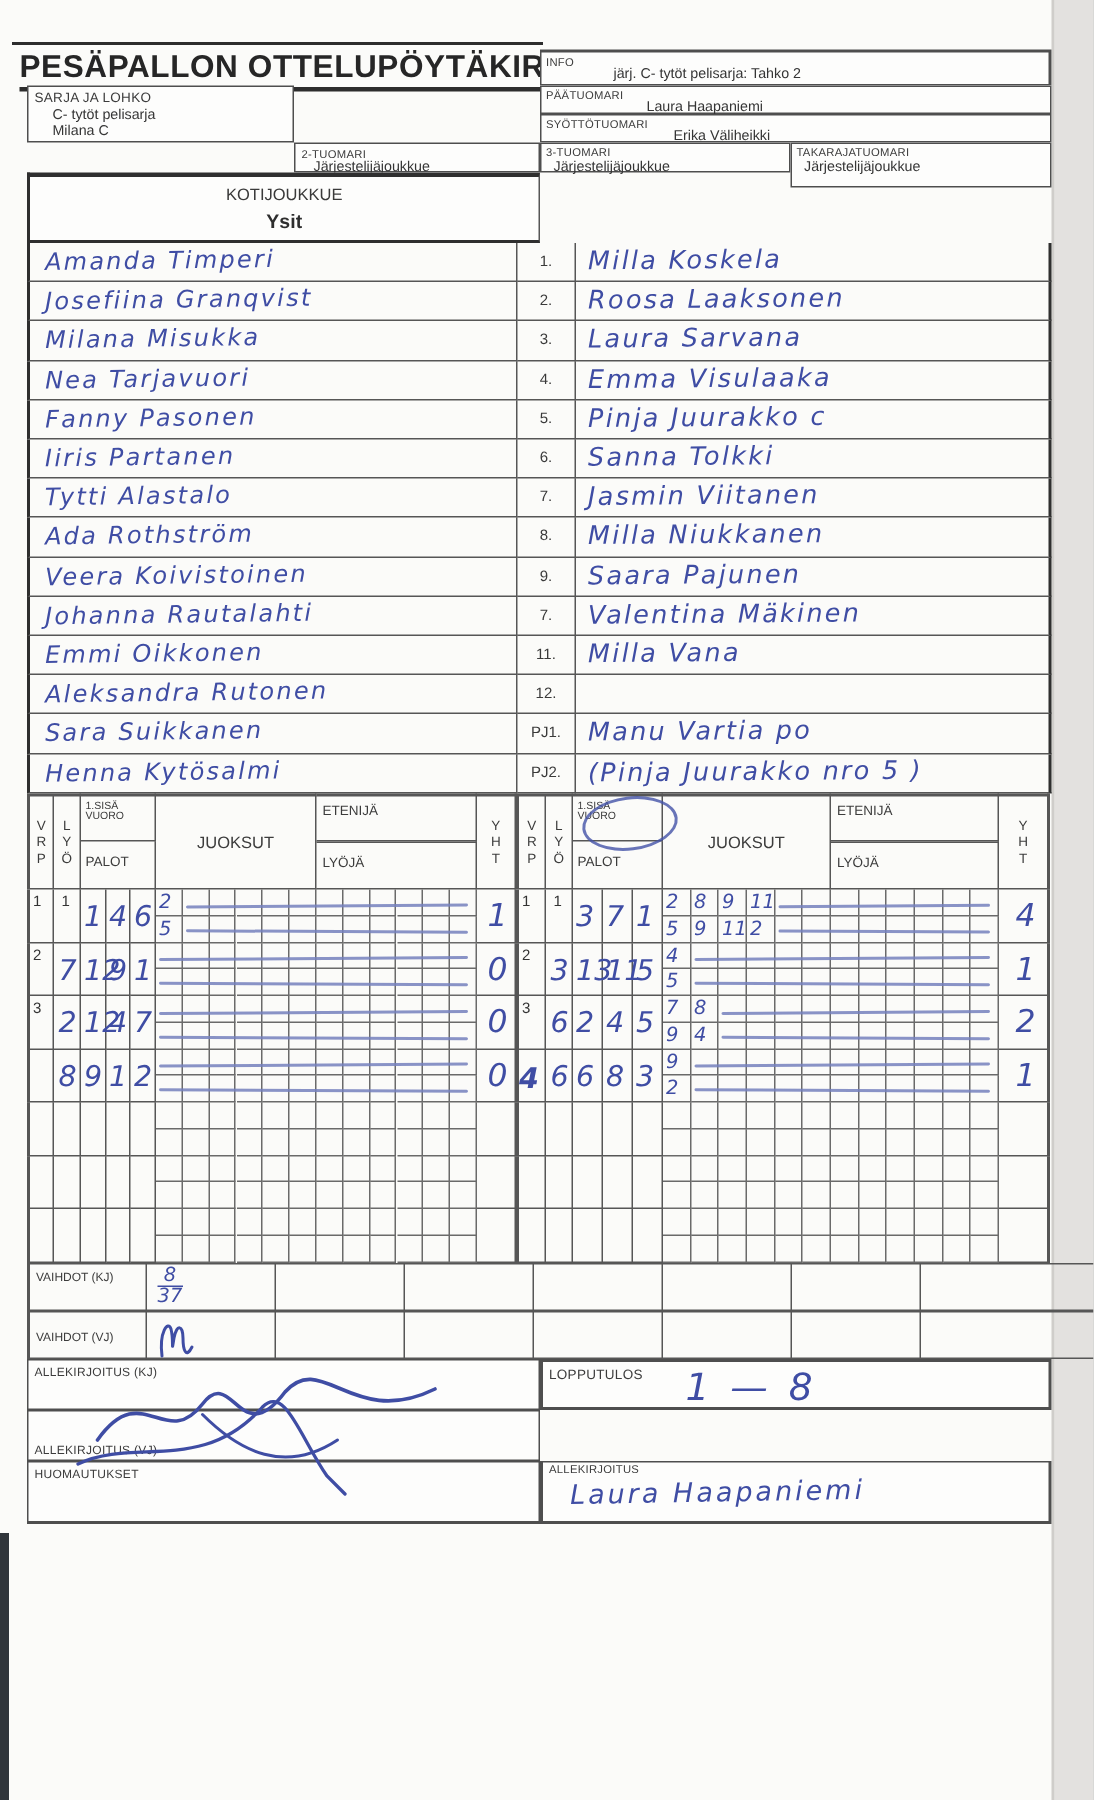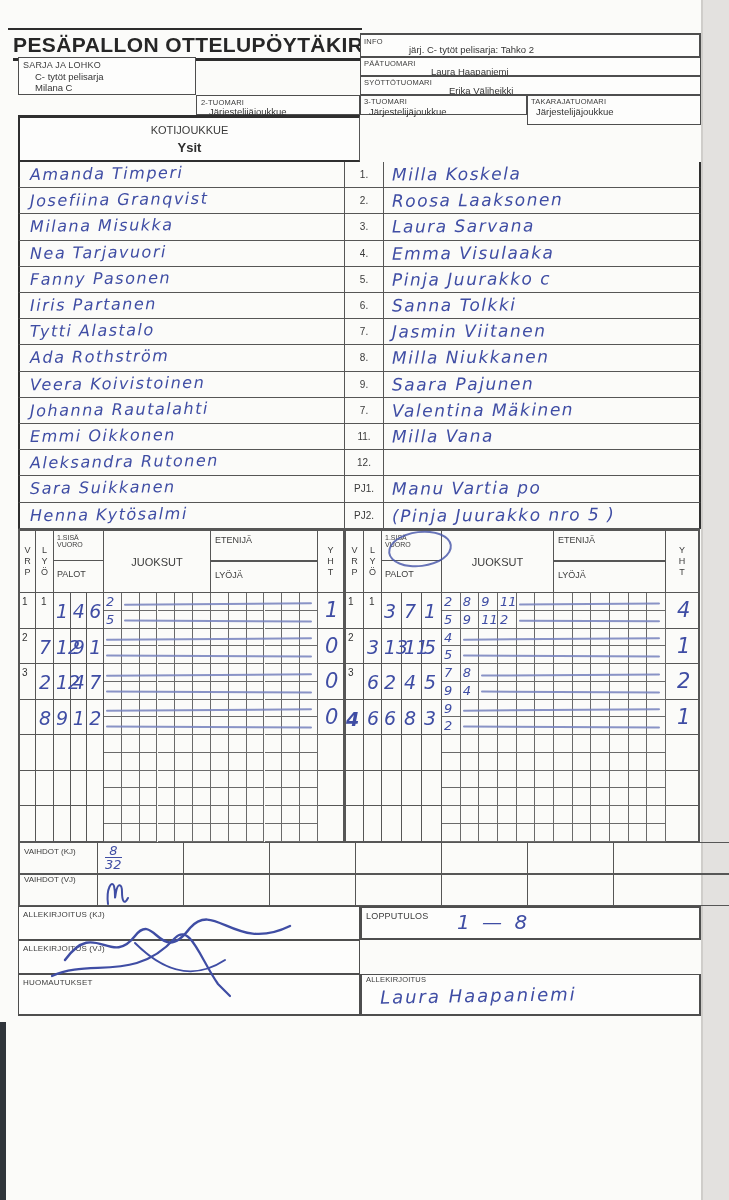--- a/index.html
+++ b/index.html
@@ -686,57 +686,57 @@
       <div class="cell" style="left: 647.333px; top: 823.75px; width: 18.6667px; height: 17.75px; border-width: 0px 1px 1px 0px; border-color: rgb(106, 106, 106);"></div>
       <div class="cell" style="left: 666px; top: 806px; width: 34px; height: 35.5px; border-width: 0px 2px 1px 0px;"></div>
       <div class="cell" style="left: 18px; top: 841.5px; width: 80px; height: 32.3px; border-width: 1px 1px 1px 2px; font-size: 8px; color: rgb(60, 60, 60); padding: 4px 0px 0px 4px;">VAIHDOT (KJ)</div>
       <div class="cell" style="left: 98px; top: 841.5px; width: 86px; height: 32.3px; border-width: 1px 1px 1px 0px;"></div>
       <div class="cell" style="left: 184px; top: 841.5px; width: 86px; height: 32.3px; border-width: 1px 1px 1px 0px;"></div>
       <div class="cell" style="left: 270px; top: 841.5px; width: 86px; height: 32.3px; border-width: 1px 1px 1px 0px;"></div>
       <div class="cell" style="left: 356px; top: 841.5px; width: 86px; height: 32.3px; border-width: 1px 1px 1px 0px;"></div>
       <div class="cell" style="left: 442px; top: 841.5px; width: 86px; height: 32.3px; border-width: 1px 1px 1px 0px;"></div>
       <div class="cell" style="left: 528px; top: 841.5px; width: 86px; height: 32.3px; border-width: 1px 1px 1px 0px;"></div>
       <div class="cell" style="left: 614px; top: 841.5px; width: 173px; height: 32.3px; border-width: 1px 2px 1px 0px;"></div>
-      <div class="cell" style="left: 18px; top: 873.8px; width: 80px; height: 32.3px; border-width: 1px 1px 1px 2px; font-size: 8px; color: rgb(60, 60, 60); padding: 0 0px 0px 4px;">VAIHDOT (VJ)</div>
+      <div class="cell" style="left: 18px; top: 873.8px; width: 80px; height: 32.3px; border-width: 1px 1px 1px 2px; font-size: 8px; color: rgb(60, 60, 60); padding: 12px 0px 0px 4px;">VAIHDOT (VJ)</div>
       <div class="cell" style="left: 98px; top: 873.8px; width: 86px; height: 32.3px; border-width: 1px 1px 1px 0px;"></div>
       <div class="cell" style="left: 184px; top: 873.8px; width: 86px; height: 32.3px; border-width: 1px 1px 1px 0px;"></div>
       <div class="cell" style="left: 270px; top: 873.8px; width: 86px; height: 32.3px; border-width: 1px 1px 1px 0px;"></div>
       <div class="cell" style="left: 356px; top: 873.8px; width: 86px; height: 32.3px; border-width: 1px 1px 1px 0px;"></div>
       <div class="cell" style="left: 442px; top: 873.8px; width: 86px; height: 32.3px; border-width: 1px 1px 1px 0px;"></div>
       <div class="cell" style="left: 528px; top: 873.8px; width: 86px; height: 32.3px; border-width: 1px 1px 1px 0px;"></div>
       <div class="cell" style="left: 614px; top: 873.8px; width: 173px; height: 32.3px; border-width: 1px 2px 1px 0px;"></div>
       <div class="hw" style="position: absolute; left: 105px; top: 843.5px; font-size: 13px; line-height: 13px; text-align: center;">
         <div>8</div>
-        <div style="border-top: 1.5px solid rgb(63, 77, 164);">32</div>
+        <div style="border-top: 1.5px solid rgb(63, 77, 164);">37</div>
       </div>
       <svg width="34" height="34" viewBox="0 0 34 34" style="position: absolute; left: 102px; top: 875.5px;">
         <path d="M6,28 C4,12 10,4 12,10 C14,18 12,28 14,16 C16,6 20,8 20,16 C20,24 22,30 26,22" fill="none" stroke="#3f4da4" stroke-width="2" stroke-linecap="round"></path>
       </svg>
     </div>
 
   <div class="abs" style="left:388px;top:531px;width:60px;height:32px;border:2px solid #4353a8;border-radius:50%;transform:rotate(-7deg);opacity:.8;"></div>
 
   <div class="box" style="left:18px;top:906px;width:342px;height:34px;">
     <span class="lbl abs" style="left:4px;top:3px;font-size:8px;">ALLEKIRJOITUS (KJ)</span>
   </div>
   <div class="box" style="left:18px;top:940px;width:342px;height:34px;">
-    <span class="lbl abs" style="left:4px;top:3px;font-size:8px;">ALLEKIRJOITUS (VJ)</span>
+    <span class="lbl abs" style="left:4px;top:21px;font-size:8px;">ALLEKIRJOITUS (VJ)</span>
   </div>
   <div class="box" style="left:18px;top:974px;width:342px;height:42px;border-bottom-width:2px;">
     <span class="lbl abs" style="left:4px;top:3px;font-size:8px;">HUOMAUTUKSET</span>
   </div>
 
   <svg class="abs" width="300" height="100" viewBox="0 0 300 100" style="left:40px;top:898px;">
     <path d="M25,62 C55,20 70,70 95,38 C115,12 120,70 150,30 C175,2 195,55 250,28" fill="none" stroke="#3f4da4" stroke-width="2.4" stroke-linecap="round"></path>
     <path d="M12,78 C50,60 95,85 135,40 C150,25 160,60 178,86 L190,98" fill="none" stroke="#3f4da4" stroke-width="2.2" stroke-linecap="round"></path>
     <path d="M95,45 C120,70 150,85 185,62" fill="none" stroke="#3f4da4" stroke-width="2" stroke-linecap="round"></path>
   </svg>
 
   <div class="box" style="left:360px;top:906px;width:341px;height:34px;border-width:2px;">
     <span class="lbl abs" style="left:4px;top:3px;font-size:9px;">LOPPUTULOS</span>
-    <span class="hw abs" style="left:95px;top:2px;font-size:20px;letter-spacing:3px;">1 — 8</span>
+    <span class="hw abs" style="left:95px;top:2px;font-size:25px;letter-spacing:3px;">1 — 8</span>
   </div>
   <div class="box" style="left:360px;top:974px;width:341px;height:42px;border-width:1px 2px 2px;">
     <span class="lbl abs" style="left:4px;top:0;">ALLEKIRJOITUS</span>
     <span class="hw abs" style="left:18px;top:10px;font-size:18px;letter-spacing:2px;transform:rotate(-1deg);">Laura Haapaniemi</span>
   </div>
 
 </div>
 
 </body></html>

